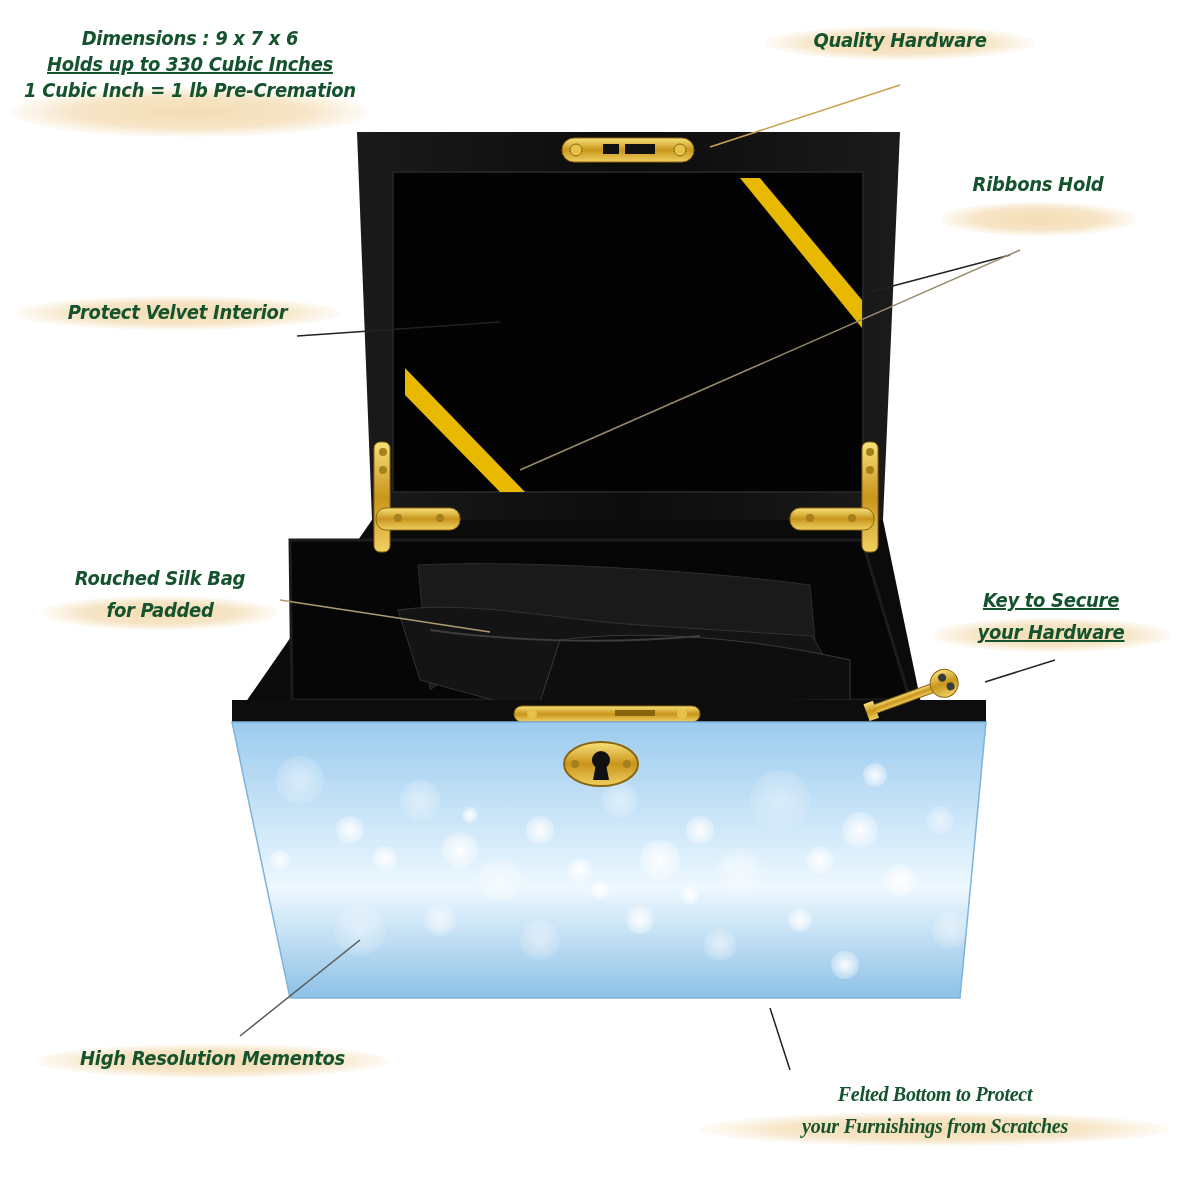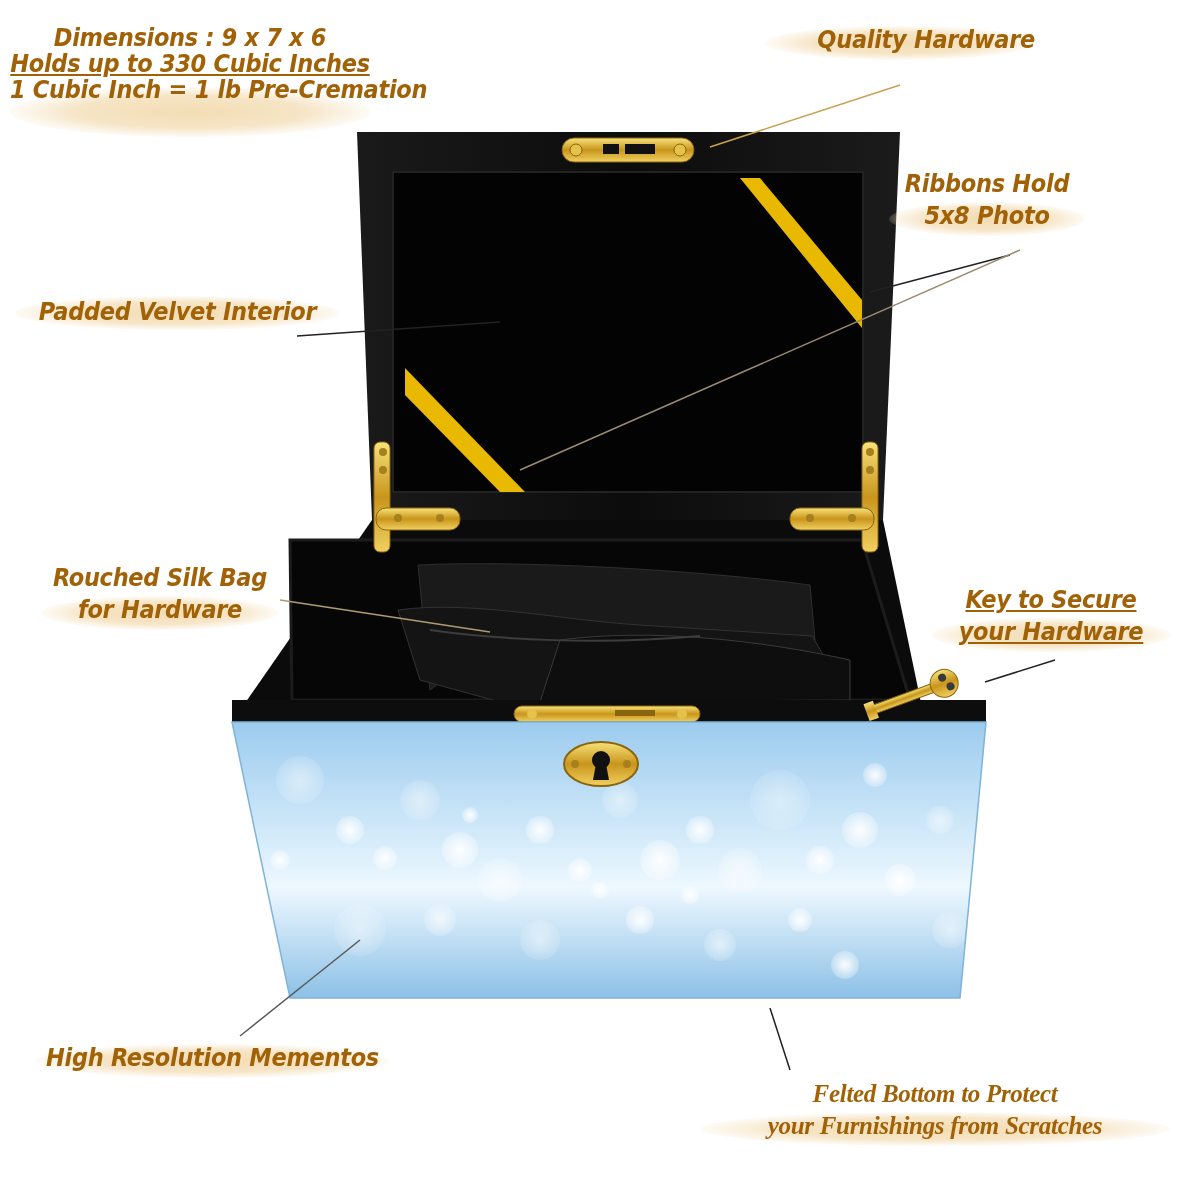--- a/index.html
+++ b/index.html
@@ -1,18 +1,18 @@
 <!DOCTYPE html>
 <html><head>
 <meta charset="utf-8">
 <style>
   html,body{margin:0;padding:0;}
   body{width:1200px;height:1200px;background:#ffffff;position:relative;overflow:hidden;font-family:"DejaVu Sans Condensed","DejaVu Sans",sans-serif;}
   .stage{position:absolute;left:0;top:0;width:1200px;height:1200px;}
-  .callout{position:absolute;text-align:center;font-style:italic;font-weight:bold;color:#a16207;font-size:25px;line-height:32px;letter-spacing:-0.3px;}
+  .callout{position:absolute;text-align:center;font-style:italic;font-weight:bold;color:#14532d;font-size:20px;line-height:32px;letter-spacing:-0.3px;}
   .callout .pill{position:absolute;left:0;right:0;height:34px;border-radius:50%;
      background:radial-gradient(ellipse at center,#f3dcb3 0%,#f6e5c6 45%,rgba(255,255,255,0) 75%);z-index:0;}
   .callout .txt{position:relative;z-index:1;white-space:nowrap;}
   svg{position:absolute;left:0;top:0;}
 </style>
 </head>
 <body>
 
 <div class="stage">
 
@@ -165,40 +165,39 @@
     </g>
   </svg>
 
   <div class="callout" style="left:10px;top:25px;width:360px;">
     <div class="pill" style="top:62px;height:50px;"></div>
     <div class="txt" style="line-height:26px;">Dimensions : 9 x 7 x 6</div>
     <div class="txt" style="line-height:26px;text-decoration:underline;">Holds up to 330 Cubic Inches</div>
     <div class="txt" style="line-height:26px;">1 Cubic Inch = 1 lb Pre-Cremation</div>
   </div>
 
-  <div class="callout" style="left:765px;top:24px;width:270px;text-align:right;">
+  <div class="callout" style="left:765px;top:24px;width:270px;">
     <div class="pill" style="top:2px;"></div>
     <div class="txt">Quality Hardware</div>
   </div>
 
-  <div class="callout" style="left:889px;top:168px;width:196px;font-style:italic;">
+  <div class="callout" style="left:940px;top:168px;width:196px;font-style:italic;">
     <div class="pill" style="top:34px;"></div>
     <div class="txt">Ribbons Hold</div>
-    <div class="txt">5x8 Photo</div>
   </div>
 
   <div class="callout" style="left:15px;top:296px;width:325px;">
     <div class="pill" style="top:0px;"></div>
-    <div class="txt">Padded Velvet Interior</div>
+    <div class="txt">Protect Velvet Interior</div>
   </div>
 
   <div class="callout" style="left:42px;top:562px;width:236px;font-style:italic;">
     <div class="pill" style="top:34px;"></div>
     <div class="txt">Rouched Silk Bag</div>
-    <div class="txt">for Hardware</div>
+    <div class="txt">for Padded</div>
   </div>
 
   <div class="callout" style="left:931px;top:584px;width:240px;text-decoration:underline;">
     <div class="pill" style="top:34px;"></div>
     <div class="txt">Key to Secure</div>
     <div class="txt">your Hardware</div>
   </div>
 
   <div class="callout" style="left:35px;top:1042px;width:355px;">
     <div class="pill" style="top:2px;"></div>

